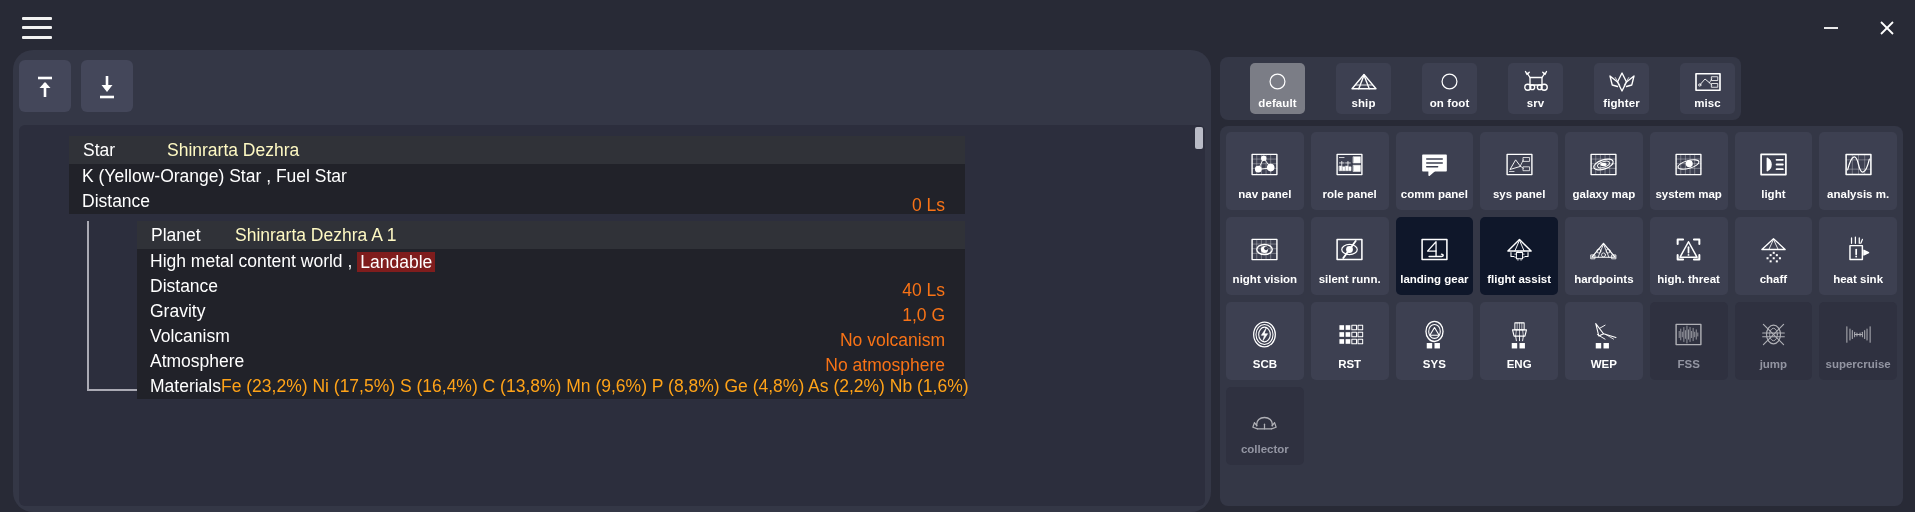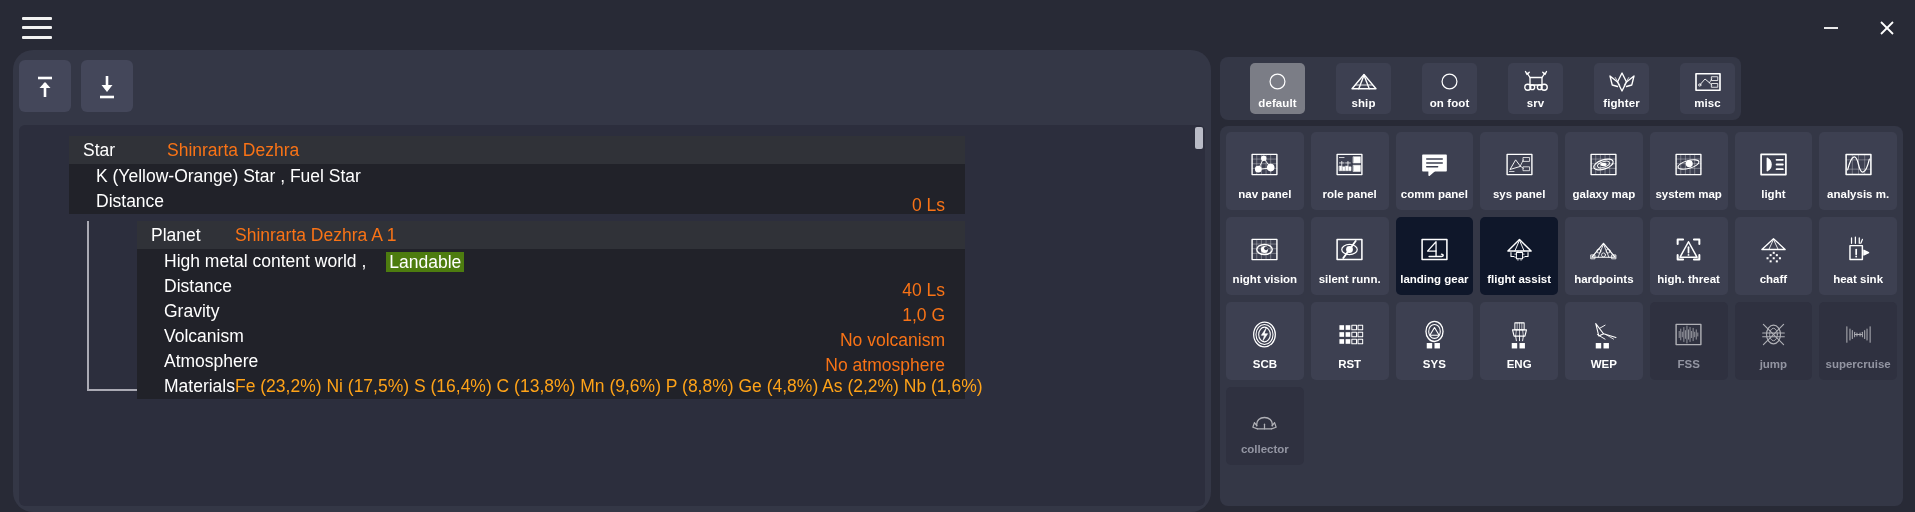--- a/index.html
+++ b/index.html
@@ -58,32 +58,32 @@
     background: #b9bbc6; border-radius: 2px;
   }
 
   
   .entity { position: relative; }
   .row-head {
     background: #303238; height: 28px; display: flex; align-items: center;
     padding-left: 14px; font-size: 17.5px;
   }
   .row-head .kind { color: #ffffff; min-width: 62px; }
-  .row-head .name { color: #f97316; margin-left: 22px; text-align: center; }
+  .row-head .name { color: #fef9c3; margin-left: 22px; text-align: center; }
   .row-body { background: #212229; }
   .row-line {
     height: 25px; display: flex; align-items: center;
-    padding-left: 27px; padding-right: 20px;
+    padding-left: 13px; padding-right: 20px;
     font-size: 17.5px; color: #ffffff; white-space: nowrap;
   }
   .row-line .label { color: #ffffff; }
   .row-line .value { margin-left: auto; color: #f97316; margin-top: 8px; }
   .row-line .value-wide { margin-left: auto; color: #ffa318; }
   .tag-landable {
-    background: #4d7c0f; color: #ffffff; padding: 0 3px; margin-left: 20px;
+    background: #7f1d1d; color: #ffffff; padding: 0 3px; margin-left: 5px;
     line-height: 20px; display: inline-block;
   }
 
   .star-block { position: absolute; left: 50px; top: 11px; width: 896px; }
   .planet-wrap { position: absolute; left: 50px; top: 96px; width: 896px; }
   .tree-line {
     position: absolute; left: 18px; top: 0px; width: 50px; height: 170px;
     border-left: 2px solid #aaaab4; border-bottom: 2px solid #aaaab4;
   }
   .planet-block { position: absolute; left: 68px; top: 0; width: 828px; }

